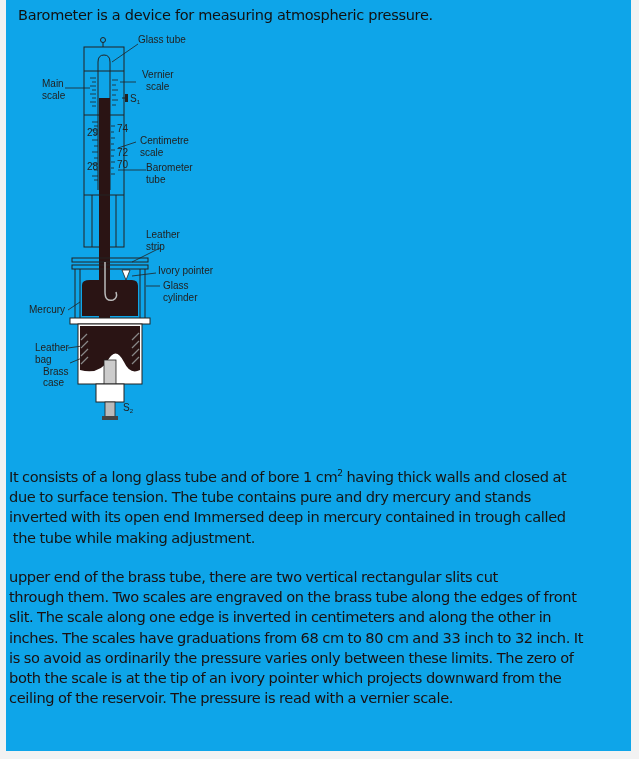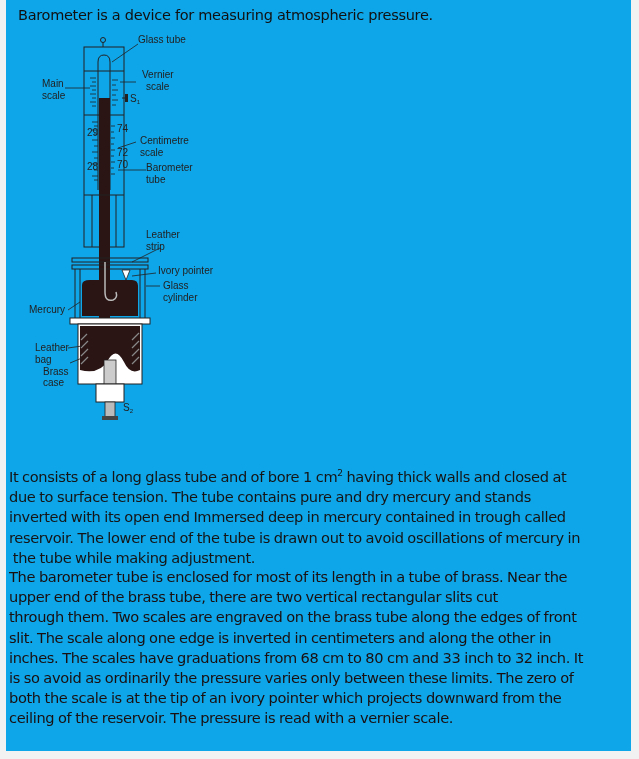--- a/index.html
+++ b/index.html
@@ -163,26 +163,24 @@
     <text class="fig-label" x="15" y="333">bag</text>
     <text class="fig-label" x="23" y="345">Brass</text>
     <text class="fig-label" x="23" y="356">case</text>
     <text class="fig-label" x="103" y="381"><tspan>S</tspan><tspan font-size="6" dy="2">2</tspan></text>
   </svg>
 
   <div class="para para1">
     <span class="line"><span>It consists of a long glass tube and of bore 1 cm</span><sup>2</sup><span> having thick walls and closed at</span></span>
     <span class="line">due to surface tension. The tube contains pure and dry mercury and stands</span>
     <span class="line">inverted with its open end Immersed deep in mercury contained in trough called</span>
-    <span class="line">reservoir. The lower end of the tube is drawn out to avoid oscillations of mercury in</span>
     <span class="line" style="white-space:pre"> the tube while making adjustment.</span>
   </div>
 
   <div class="para para2">
-    <span class="line">The barometer tube is enclosed for most of its length in a tube of brass. Near the</span>
     <span class="line">upper end of the brass tube, there are two vertical rectangular slits cut</span>
     <span class="line">through them. Two scales are engraved on the brass tube along the edges of front</span>
     <span class="line">slit. The scale along one edge is inverted in centimeters and along the other in</span>
     <span class="line">inches. The scales have graduations from 68 cm to 80 cm and 33 inch to 32 inch. It</span>
     <span class="line">is so avoid as ordinarily the pressure varies only between these limits. The zero of</span>
     <span class="line">both the scale is at the tip of an ivory pointer which projects downward from the</span>
     <span class="line">ceiling of the reservoir. The pressure is read with a vernier scale.</span>
   </div>
 </div>
 

